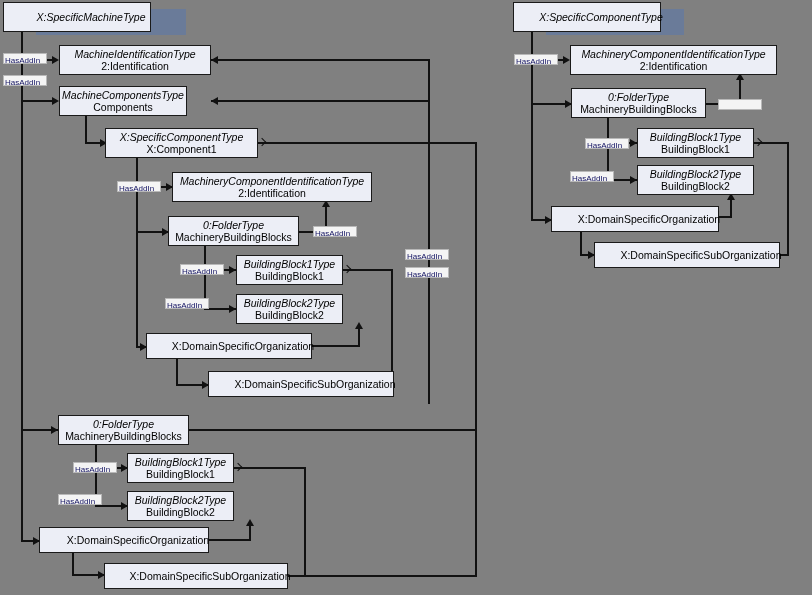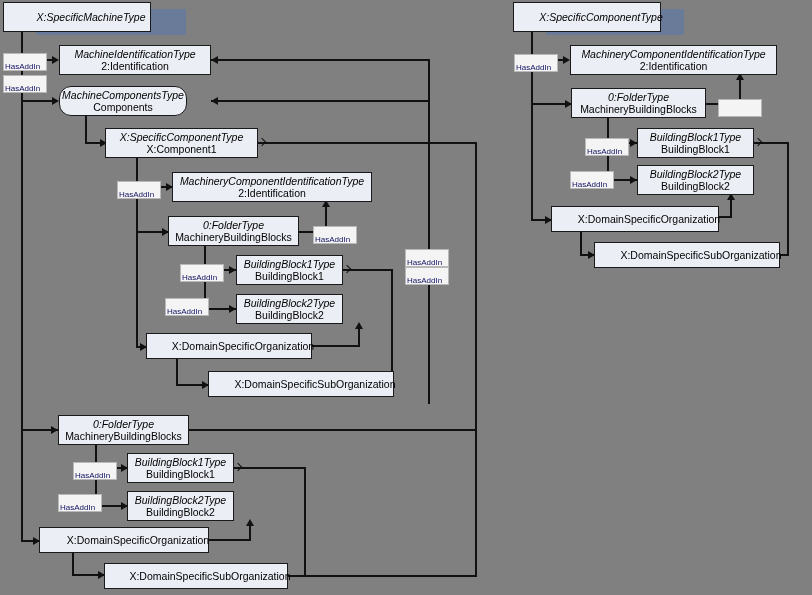--- a/index.html
+++ b/index.html
@@ -37,21 +37,21 @@
     z-index:2;
   }
   
   .elabel{
     position:absolute;
     background:#f4f4f4;
     border:1px solid #b8b8b8;
     color:#101060;
     font-size:8px;
     line-height:10px;
-    padding:8px 1px;
+    padding:2px 1px;
     height:11px;
     box-sizing:border-box;
     z-index:8;
     white-space:nowrap;
     overflow:hidden;
   }
   
   .h{position:absolute;background:#111;height:2px;z-index:4;}
   .v{position:absolute;background:#111;width:2px;z-index:4;}
   
@@ -79,21 +79,21 @@
 
   <div class="node single" style="left:3px;top:2px;width:148px;height:30px;">
     <span class="t1">X:SpecificMachineType</span>
   </div>
 
   <div class="node" style="left:59px;top:45px;width:152px;height:30px;">
     <span class="t1">MachineIdentificationType</span>
     <span class="t2">2:Identification</span>
   </div>
 
-  <div class="node" style="left:59px;top:86px;width:128px;height:30px;border-radius:12px;">
+  <div class="node" style="left:59px;top:86px;width:128px;height:30px;">
     <span class="t1">MachineComponentsType</span>
     <span class="t2">Components</span>
   </div>
 
   <div class="node" style="left:105px;top:128px;width:153px;height:30px;">
     <span class="t1">X:SpecificComponentType</span>
     <span class="t2">X:Component1</span>
   </div>
 
   <div class="node" style="left:172px;top:172px;width:200px;height:30px;">

